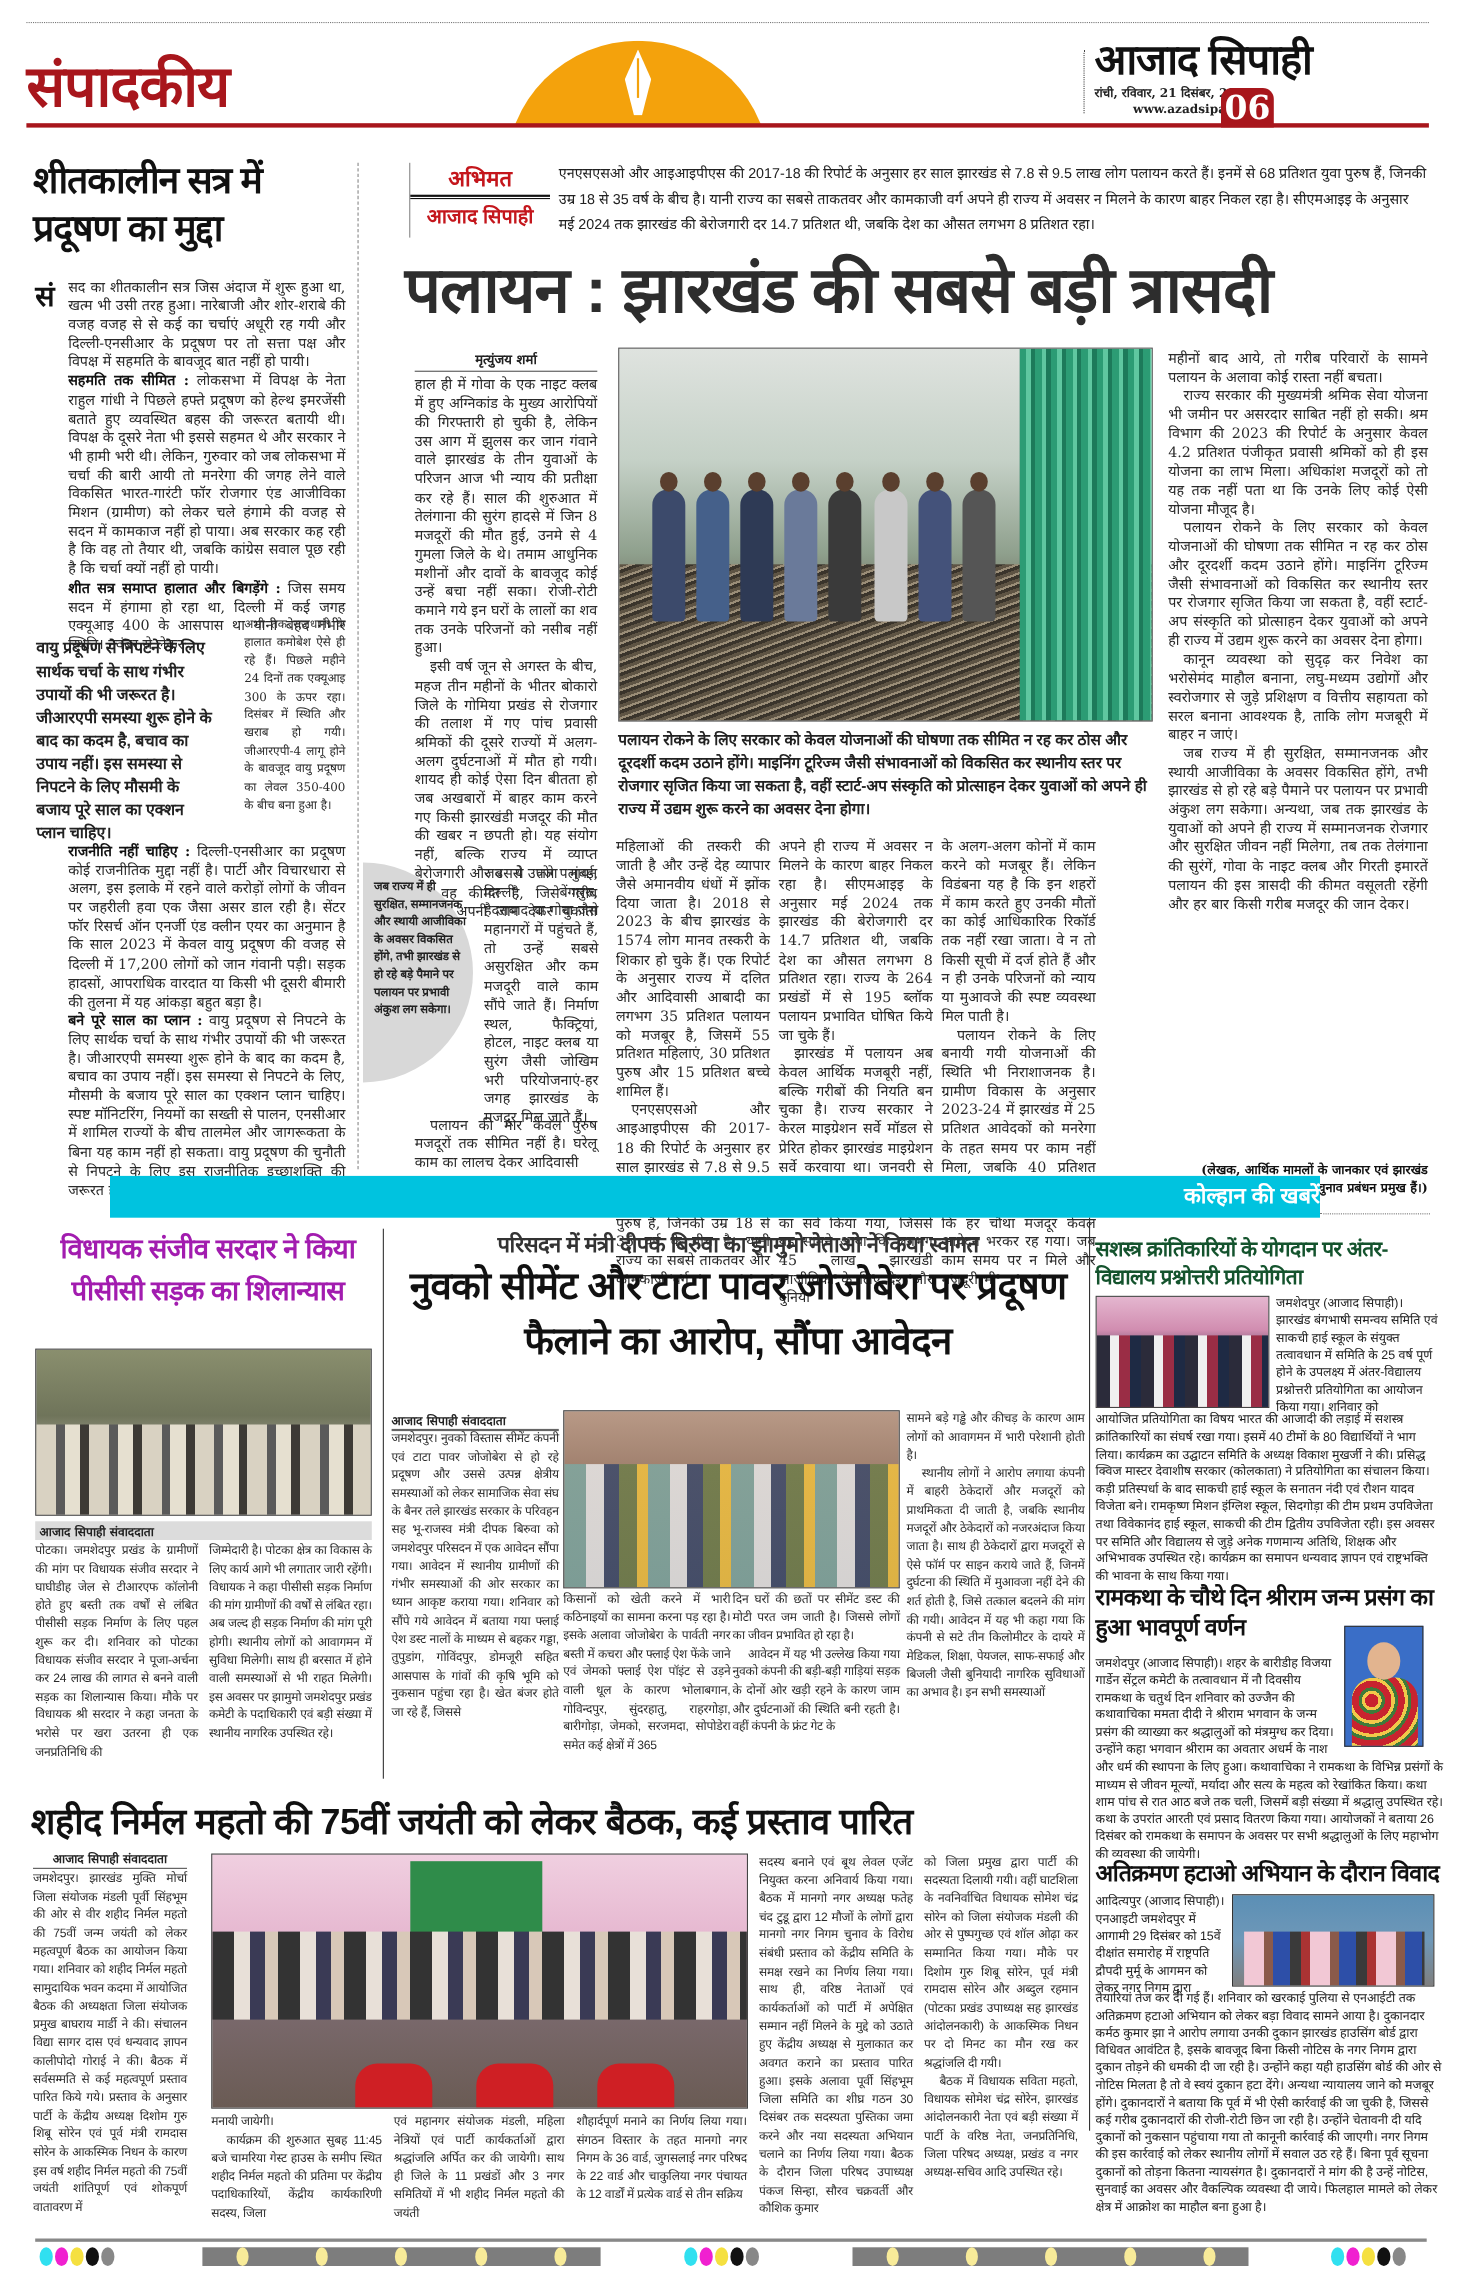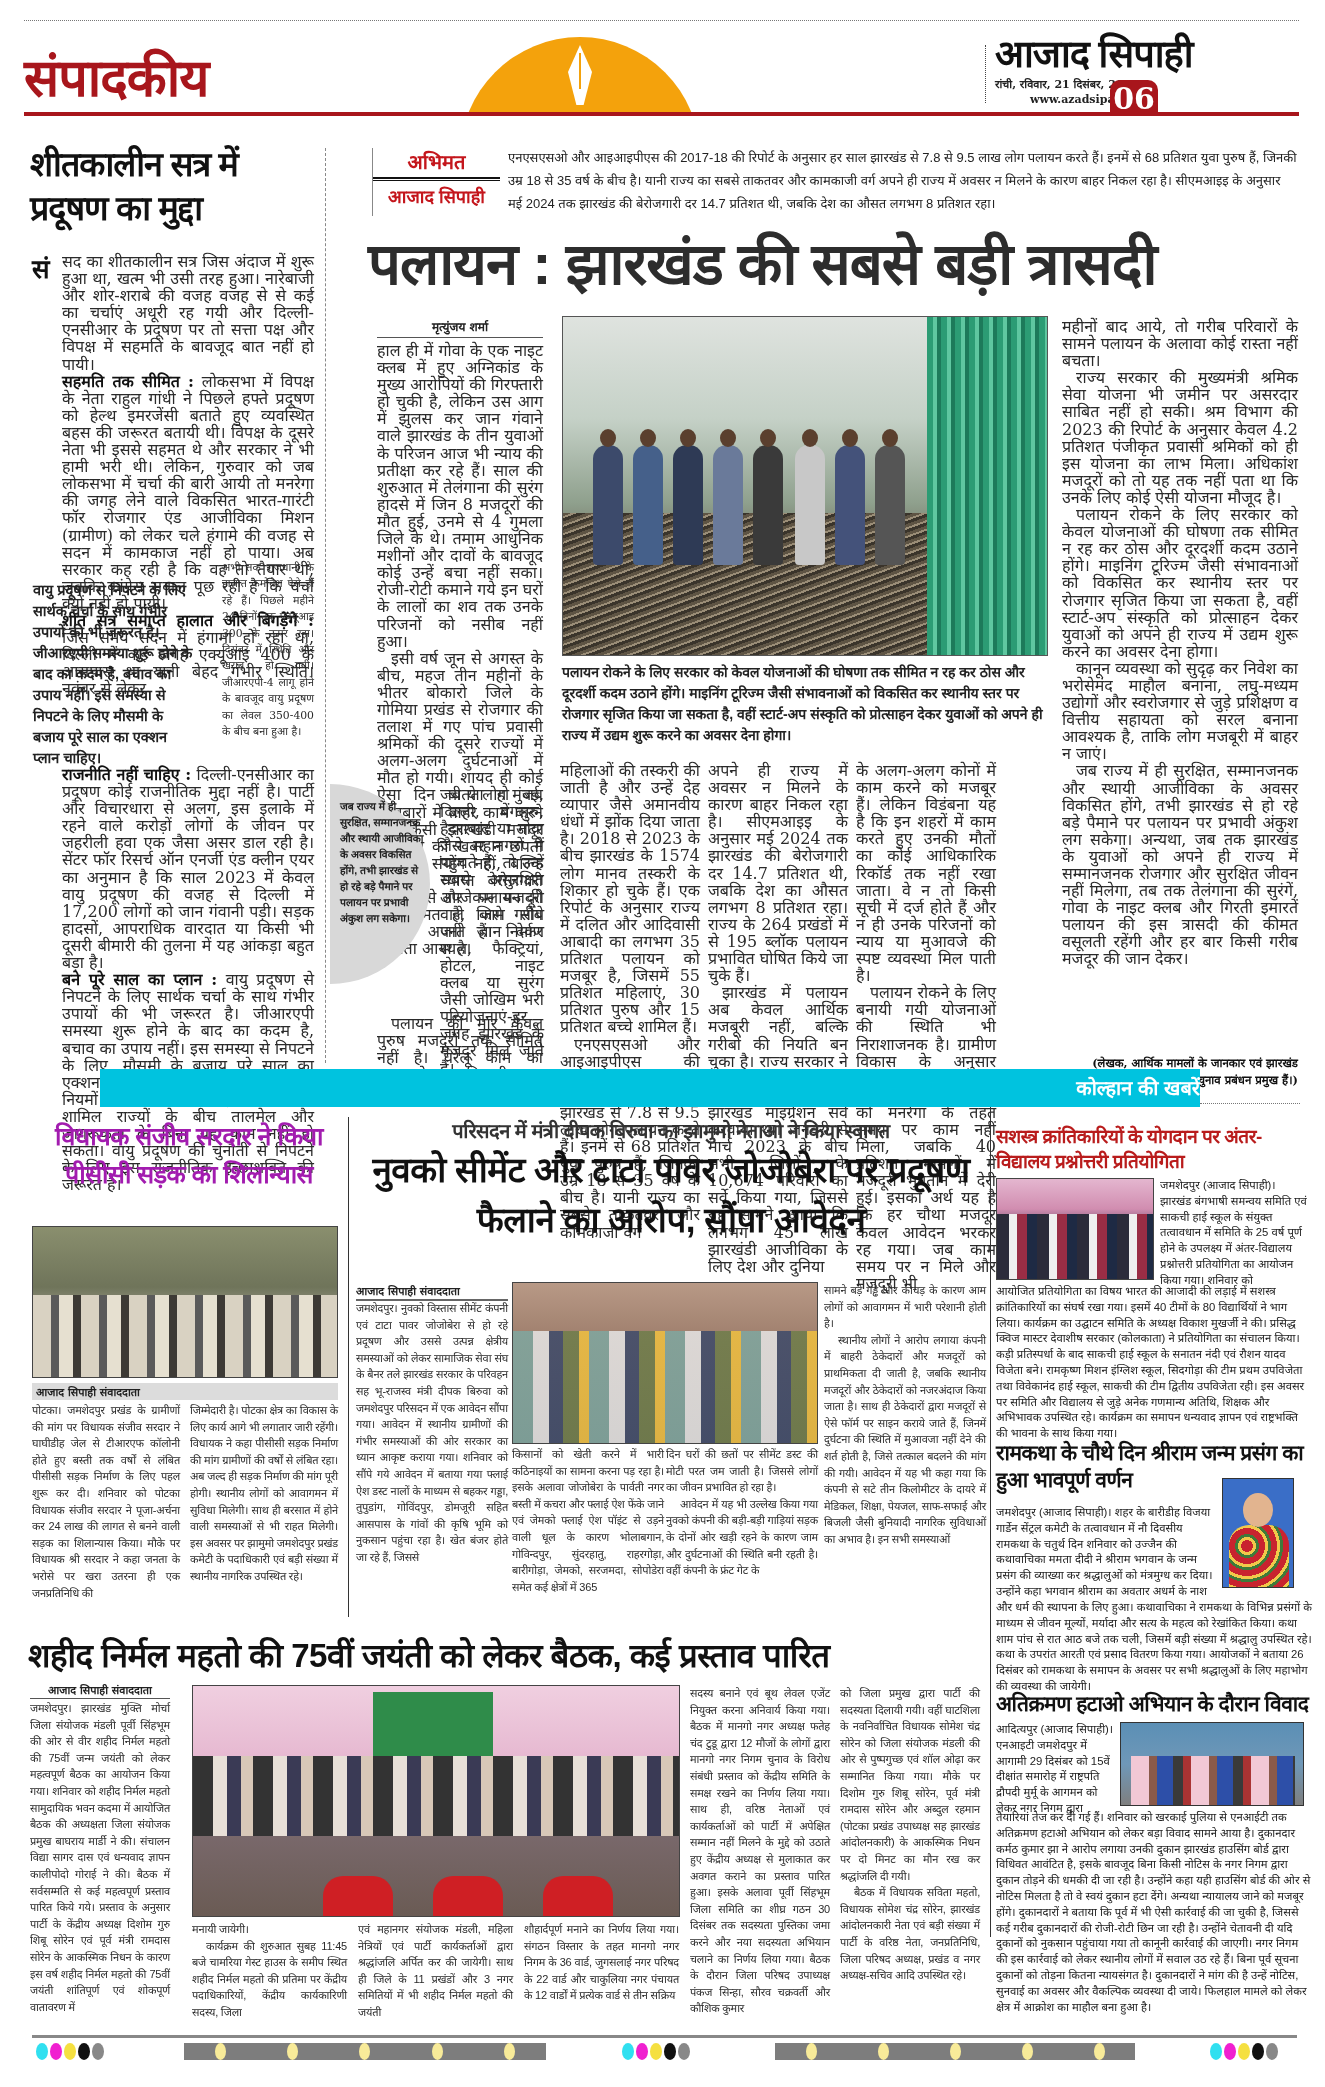--- a/index.html
+++ b/index.html
@@ -15,21 +15,21 @@
   #pen-logo .sun { position: absolute; left: 0; top: 0; width: 240px; height: 240px; border-radius: 50%; background: #f4a20c; }
   #pen-logo .nib { position: absolute; left: 108px; top: 8px; width: 24px; height: 60px; background: #fff; clip-path: polygon(50% 0, 100% 45%, 65% 100%, 35% 100%, 0 45%); }
   #pen-logo .nib::after { content: ""; position: absolute; left: 11px; top: 8px; width: 2px; height: 36px; background: #f4a20c; }
   #brand-sep { left: 985px; top: 45px; height: 58px; border-left: 1px dotted #444; }
   #brand-name { left: 995px; top: 26px; font-size: 38px; font-weight: bold; color: #111; font-family: "Liberation Sans", sans-serif; letter-spacing: -1px; }
   #brand-date { left: 995px; top: 76px; font-size: 11px; font-weight: bold; color: #222; }
   #brand-url { left: 1030px; top: 93px; font-size: 11px; font-weight: bold; color: #222; }
   #page-no { left: 1110px; top: 80px; width: 48px; height: 36px; background: #a8161c; color: #fff; font-size: 30px; font-weight: bold; text-align: center; line-height: 38px; border-radius: 10px 10px 0 0; }
 
   
-  .col { font-size: 16px; line-height: 17.1px; text-align: justify; color: #2a2a2a; }
+  .col { font-size: 13px; line-height: 17.1px; text-align: justify; color: #2a2a2a; }
   .col p { text-indent: 14px; }
   .col p.noindent { text-indent: 0; }
   .col b { color: #111; }
 
   
   #ed-head { left: 30px; top: 142px; width: 290px; font-size: 34px; line-height: 44px; font-weight: bold; color: #111; font-family: "Liberation Sans", sans-serif; letter-spacing: -1px; }
   #ed-drop { left: 32px; top: 250px; font-size: 26px; font-weight: bold; color: #111; }
   #ed-col1 { left: 62px; top: 253px; width: 252px; }
   #ed-pull { left: 33px; top: 580px; width: 160px; font-size: 14.5px; line-height: 21px; font-weight: bold; color: #222; font-family: "Liberation Sans", sans-serif; }
   #ed-narrow { left: 222px; top: 556px; width: 92px; }
@@ -79,21 +79,21 @@
   #a2-head { left: 356px; top: 1145px; width: 630px; text-align: center; font-size: 35px; line-height: 50px; font-weight: bold; color: #111; font-family: "Liberation Sans", sans-serif; letter-spacing: -0.5px; }
   #a2-byline { left: 356px; top: 1283px; width: 152px; font-size: 11px; font-weight: bold; color: #222; border-bottom: 2px solid #666; padding-bottom: 1px; }
   #a2-col1 { left: 356px; top: 1300px; width: 152px; }
   #a2-photo { left: 512px; top: 1282px; width: 306px; height: 162px; overflow: hidden; border: 1px solid #444; background: linear-gradient(180deg, #b89986 0%, #9b7b69 40%, #6e5e58 100%); }
   #a2-col2 { left: 512px; top: 1446px; width: 152px; }
   #a2-col3 { left: 666px; top: 1446px; width: 152px; }
   #a2-col4 { left: 824px; top: 1282px; width: 162px; }
   #vsep3 { left: 990px; top: 1107px; height: 830px; border-left: 1px solid #333; }
 
   
-  #a3-head { left: 996px; top: 1124px; width: 320px; font-size: 19px; line-height: 25px; font-weight: bold; color: #b91c1c; font-family: "Liberation Sans", sans-serif; letter-spacing: -0.5px; }
+  #a3-head { left: 996px; top: 1124px; width: 320px; font-size: 19px; line-height: 25px; font-weight: bold; color: #14532d; font-family: "Liberation Sans", sans-serif; letter-spacing: -0.5px; }
   #a3-photo { left: 996px; top: 1178px; width: 158px; height: 102px; overflow: hidden; border: 1px solid #444; background: linear-gradient(180deg, #e4b6cf 0%, #d18db0 30%, #3a3550 60%, #8a2b3e 100%); }
   #a3-lead { left: 1160px; top: 1178px; width: 150px; }
   #a3-body { left: 996px; top: 1282px; width: 316px; }
   .rcol { font-size: 11.3px; line-height: 15.8px; color: #222; font-family: "Liberation Sans", sans-serif; text-align: left; }
   #a4-head { left: 996px; top: 1439px; width: 320px; font-size: 21px; line-height: 27px; font-weight: bold; color: #111; font-family: "Liberation Sans", sans-serif; letter-spacing: -0.5px; }
   #a4-photo { left: 1222px; top: 1478px; width: 72px; height: 110px; overflow: hidden; border: 1px solid #333; background: #3a6ec7; }
   #a4-photo .face { position: absolute; left: 20px; top: 14px; width: 30px; height: 34px; border-radius: 50%; background: #e2b48f; }
   #a4-photo .shawl { position: absolute; left: 6px; top: 46px; width: 60px; height: 70px; border-radius: 20px 20px 0 0; background: repeating-radial-gradient(circle at 30% 30%, #c8232f 0 6px, #f2c84a 6px 9px, #3e7a3a 9px 12px); }
   #a4-lead { left: 996px; top: 1505px; width: 222px; }
   #a4-body { left: 996px; top: 1588px; width: 316px; }

